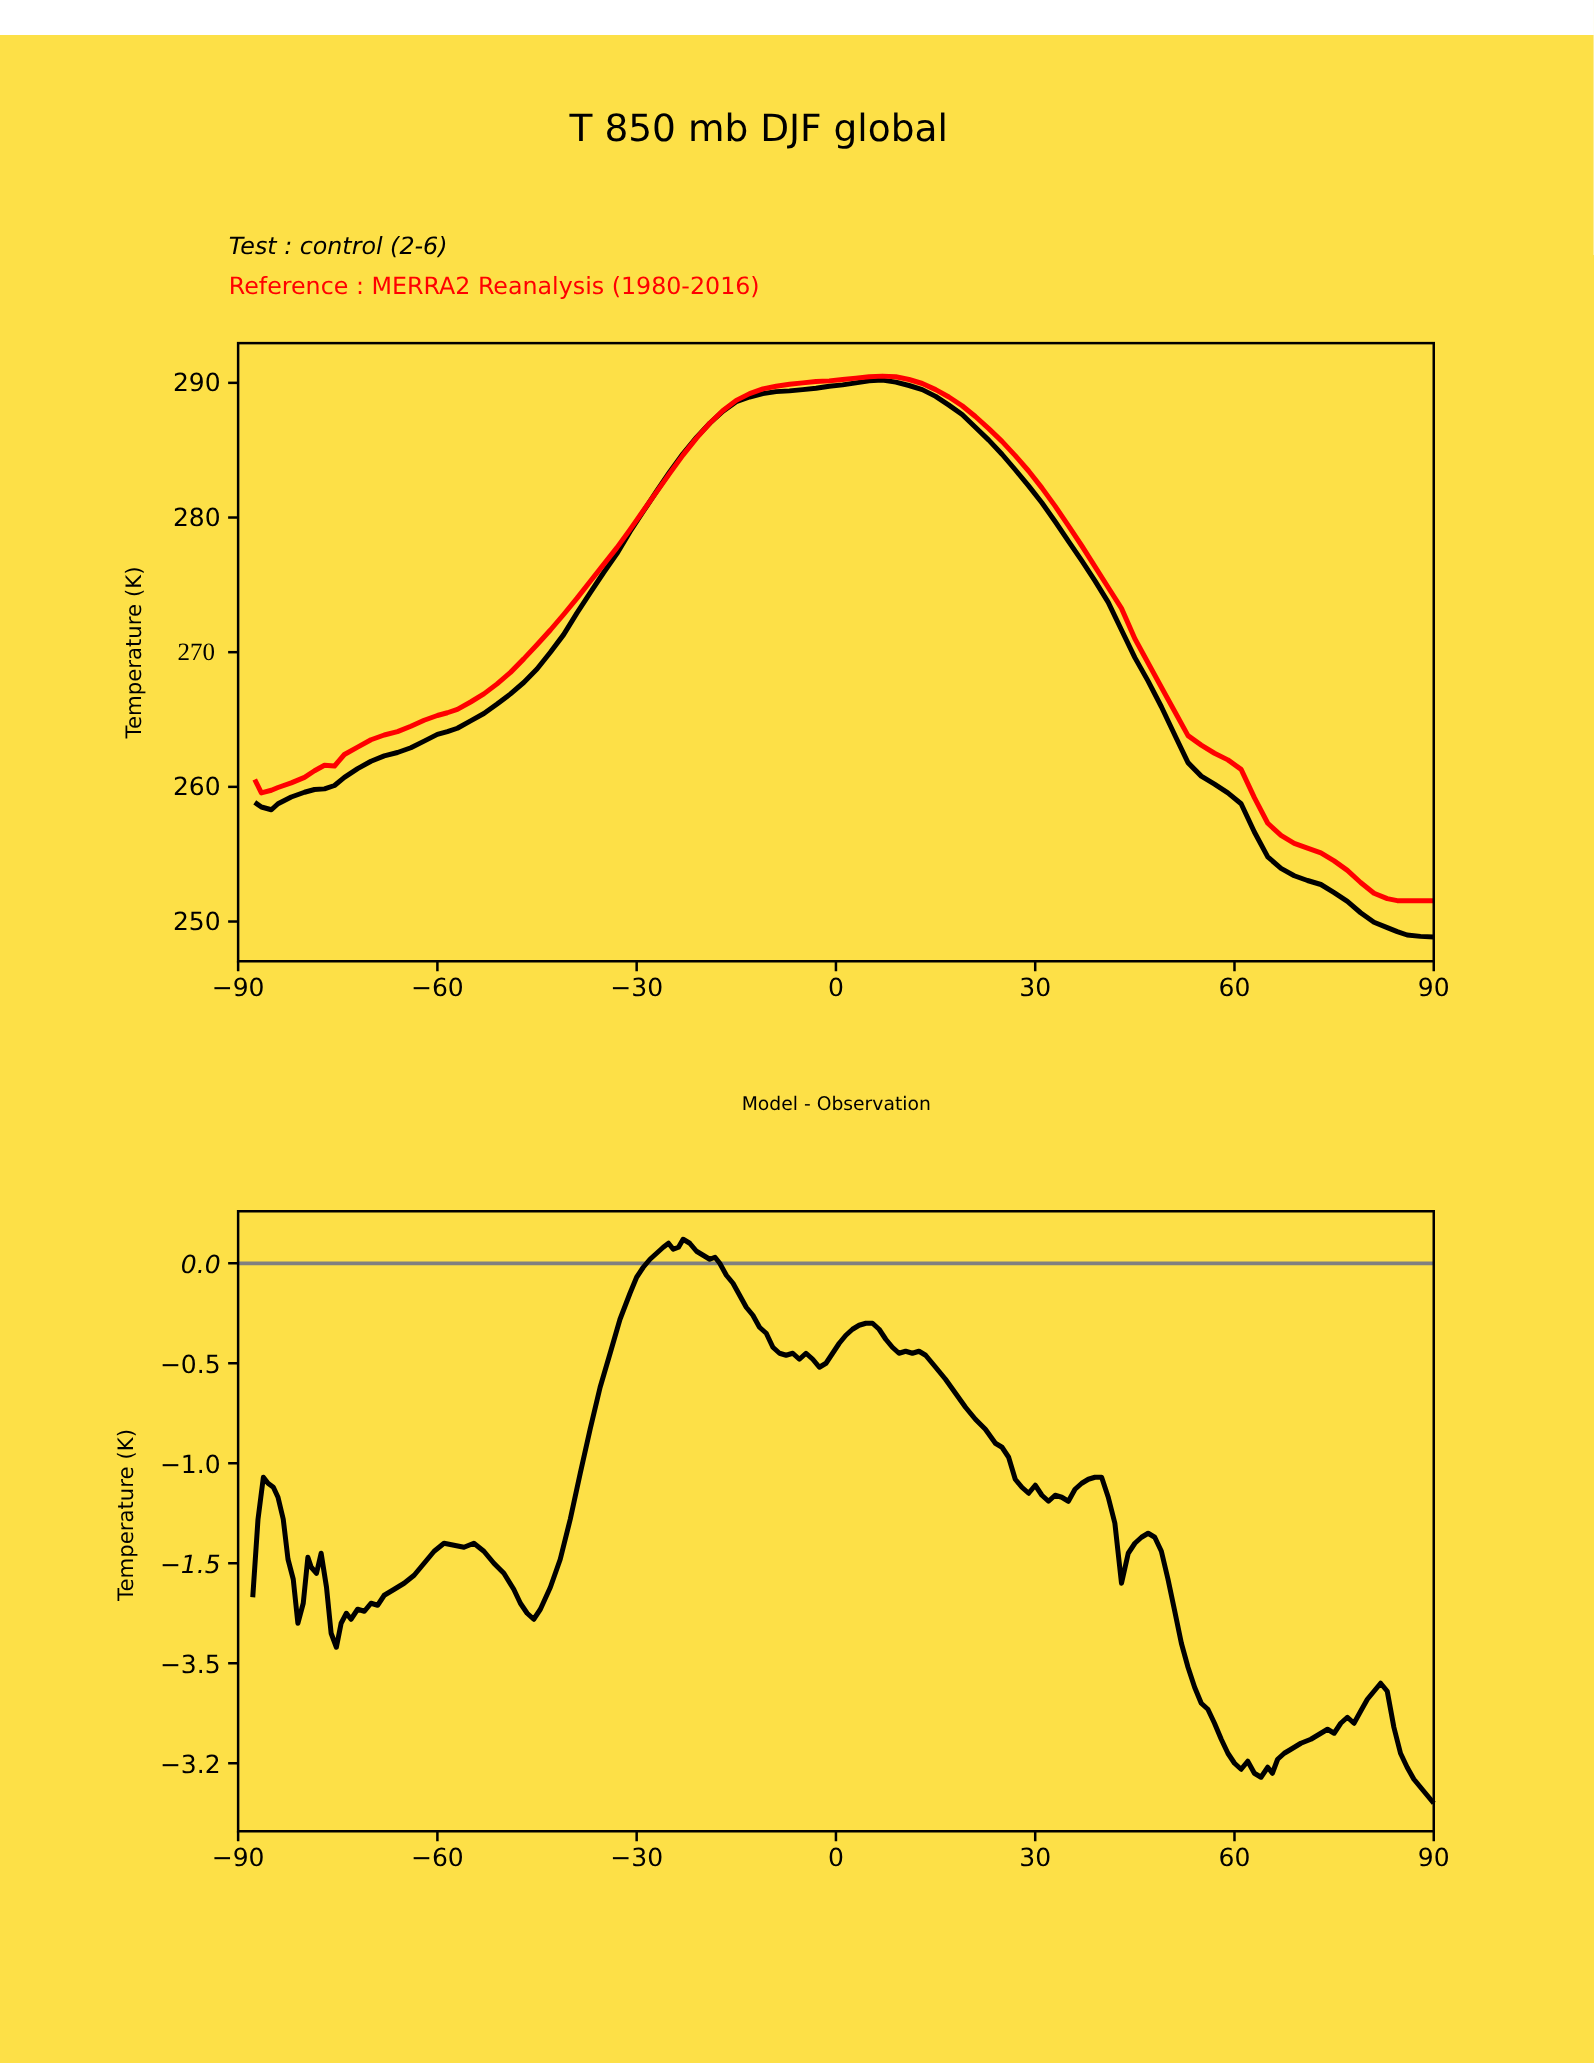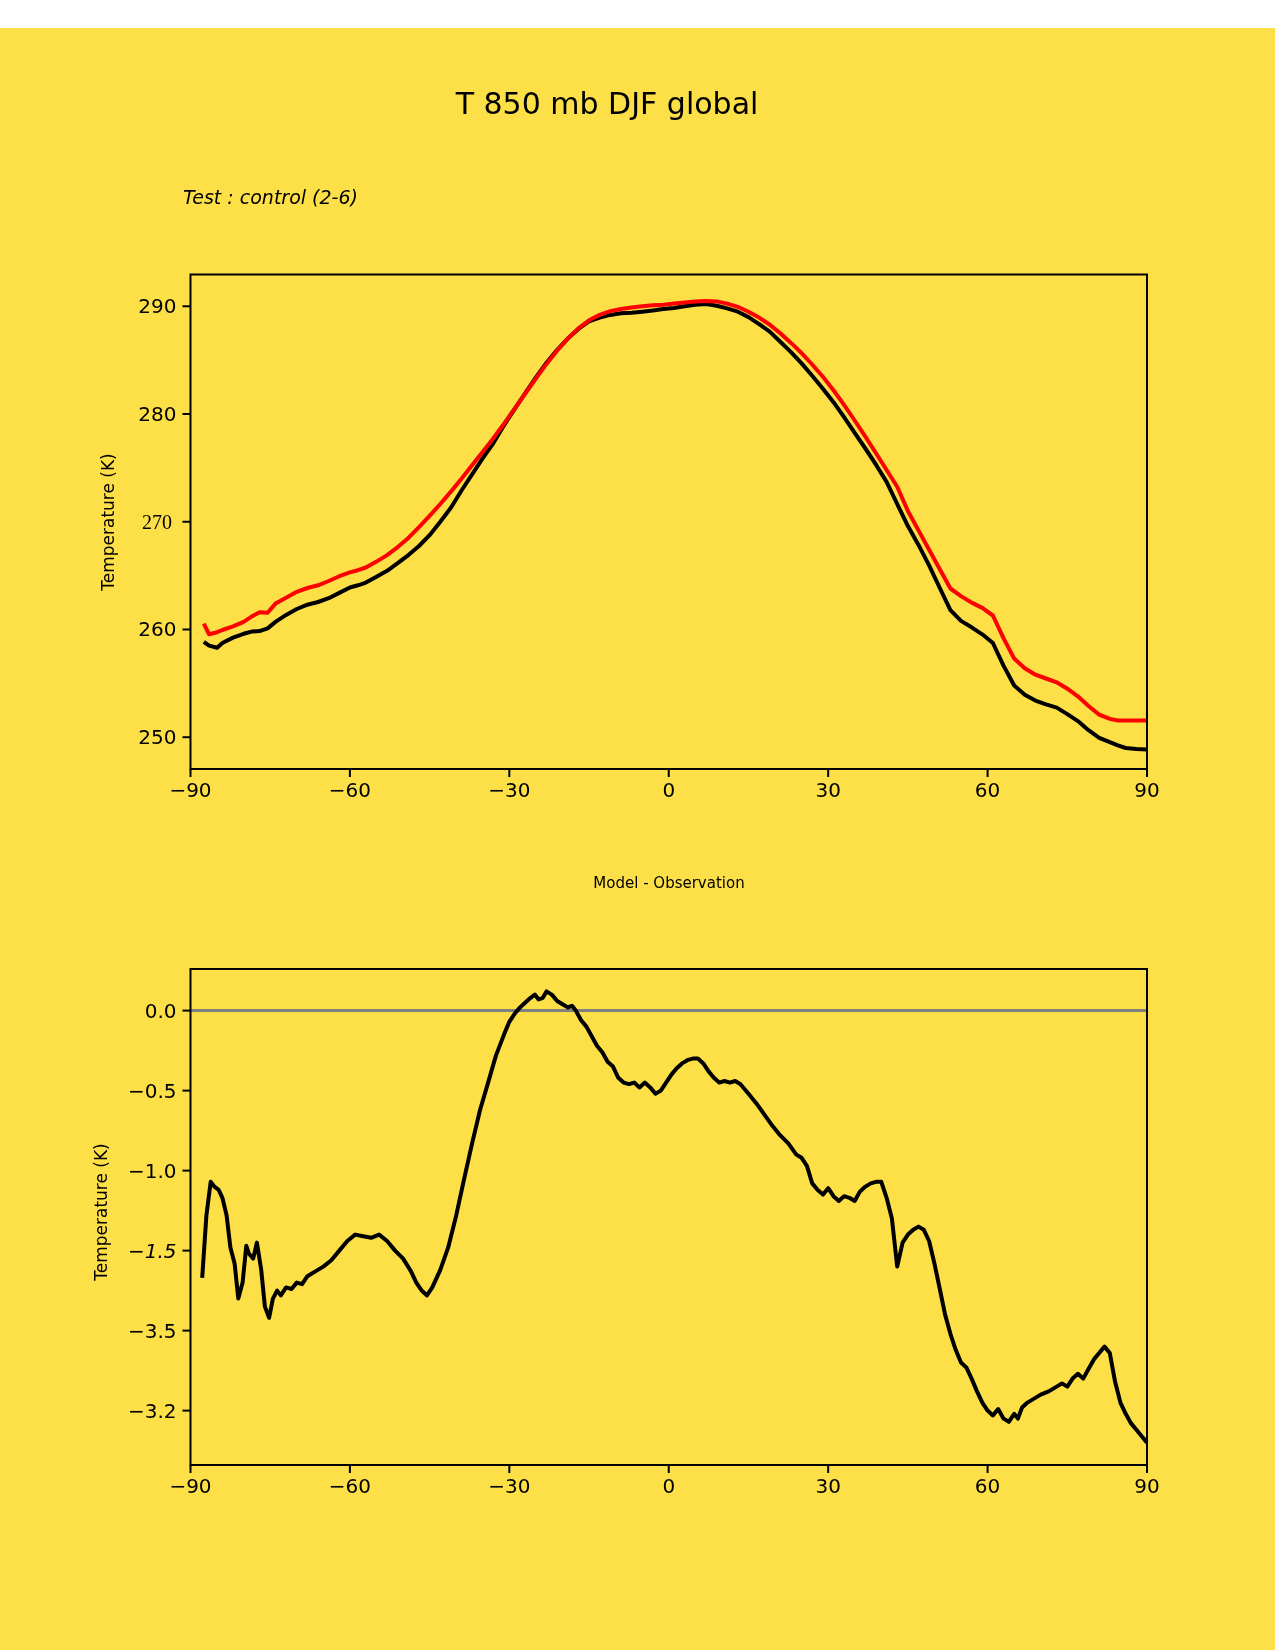--- a/index.html
+++ b/index.html
@@ -61,20 +61,21 @@
         <line x1="182.5" x2="190.5" y1="1142.6" y2="1142.6" stroke="#000" stroke-width="2"></line>
         <line x1="182.5" x2="190.5" y1="1222.6" y2="1222.6" stroke="#000" stroke-width="2"></line>
         <line x1="182.5" x2="190.5" y1="1302.6" y2="1302.6" stroke="#000" stroke-width="2"></line>
         <line x1="182.5" x2="190.5" y1="1382.6" y2="1382.6" stroke="#000" stroke-width="2"></line>
       </g>
   </svg>
 
   <div class="abs suptitle" style="left:607px; top:58px;">T 850 mb DJF global</div>
 
   <div class="abs legend-line" style="left:183px; top:158px; color:#000000;font-style:italic;">Test : control (2-6)</div>
+  <div class="abs legend-line" style="left:183px; top:190px; color:#ff0000;">Reference : MERRA2 Reanalysis (1980-2016)</div>
 
   <div class="abs ylabel" style="left:108px; top:494px;">Temperature (K)</div>
 
   <div class="abs subplot-title" style="left:669px; top:846px;">Model - Observation</div>
 
   <div class="abs ylabel" style="left:101px; top:1184px;">Temperature (K)</div>
 
   <div id="tick-layer">
       <div class="tick-label xtick" style="left: 190.5px; top: 750px;">−90</div>
       <div class="tick-label xtick" style="left: 349.917px; top: 750px;">−60</div>
@@ -88,20 +89,20 @@
       <div class="tick-label ytick" style="left: 82px; width: 90px; top: 481.75px; font-family: Liberation Serif, serif;">270</div>
       <div class="tick-label ytick" style="left: 86.5px; width: 90px; top: 374.016px;">280</div>
       <div class="tick-label ytick" style="left: 86.5px; width: 90px; top: 266.282px;">290</div>
       <div class="tick-label xtick" style="left: 190.5px; top: 1446px;">−90</div>
       <div class="tick-label xtick" style="left: 349.917px; top: 1446px;">−60</div>
       <div class="tick-label xtick" style="left: 509.333px; top: 1446px;">−30</div>
       <div class="tick-label xtick" style="left: 668.75px; top: 1446px;">0</div>
       <div class="tick-label xtick" style="left: 828.167px; top: 1446px;">30</div>
       <div class="tick-label xtick" style="left: 987.583px; top: 1446px;">60</div>
       <div class="tick-label xtick" style="left: 1147px; top: 1446px;">90</div>
-      <div class="tick-label ytick" style="left: 86.5px; width: 90px; top: 970.6px;">0.0</div>
+      <div class="tick-label ytick" style="left: 86.5px; width: 90px; top: 970.6px; font-style: italic;">0.0</div>
       <div class="tick-label ytick" style="left: 86.5px; width: 90px; top: 1050.6px;">−0.5</div>
       <div class="tick-label ytick" style="left: 86.5px; width: 90px; top: 1130.6px;">−1.0</div>
       <div class="tick-label ytick" style="left: 86.5px; width: 90px; top: 1210.6px; font-style: italic;">−1.5</div>
       <div class="tick-label ytick" style="left: 86.5px; width: 90px; top: 1290.6px;">−3.5</div>
       <div class="tick-label ytick" style="left: 86.5px; width: 90px; top: 1370.6px;">−3.2</div>
     </div>
 </div>
 
 </body></html>

